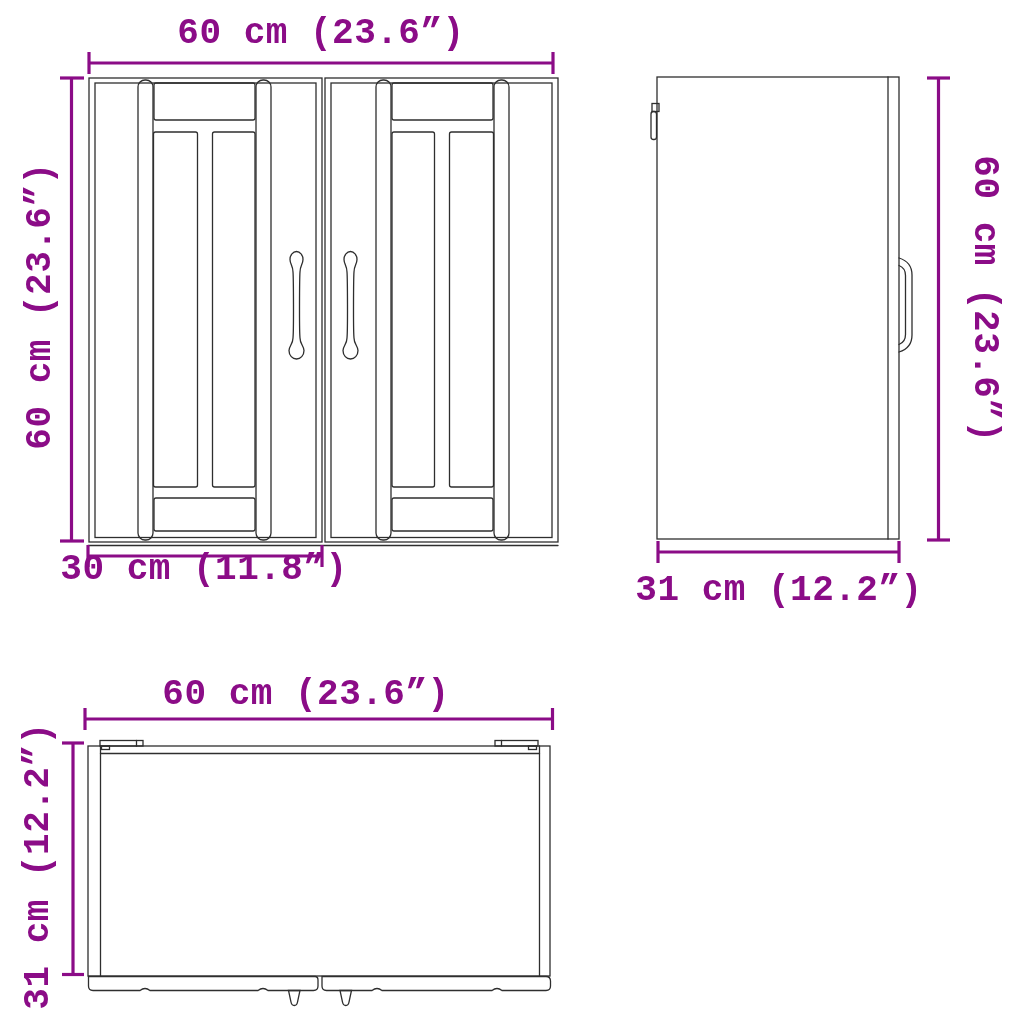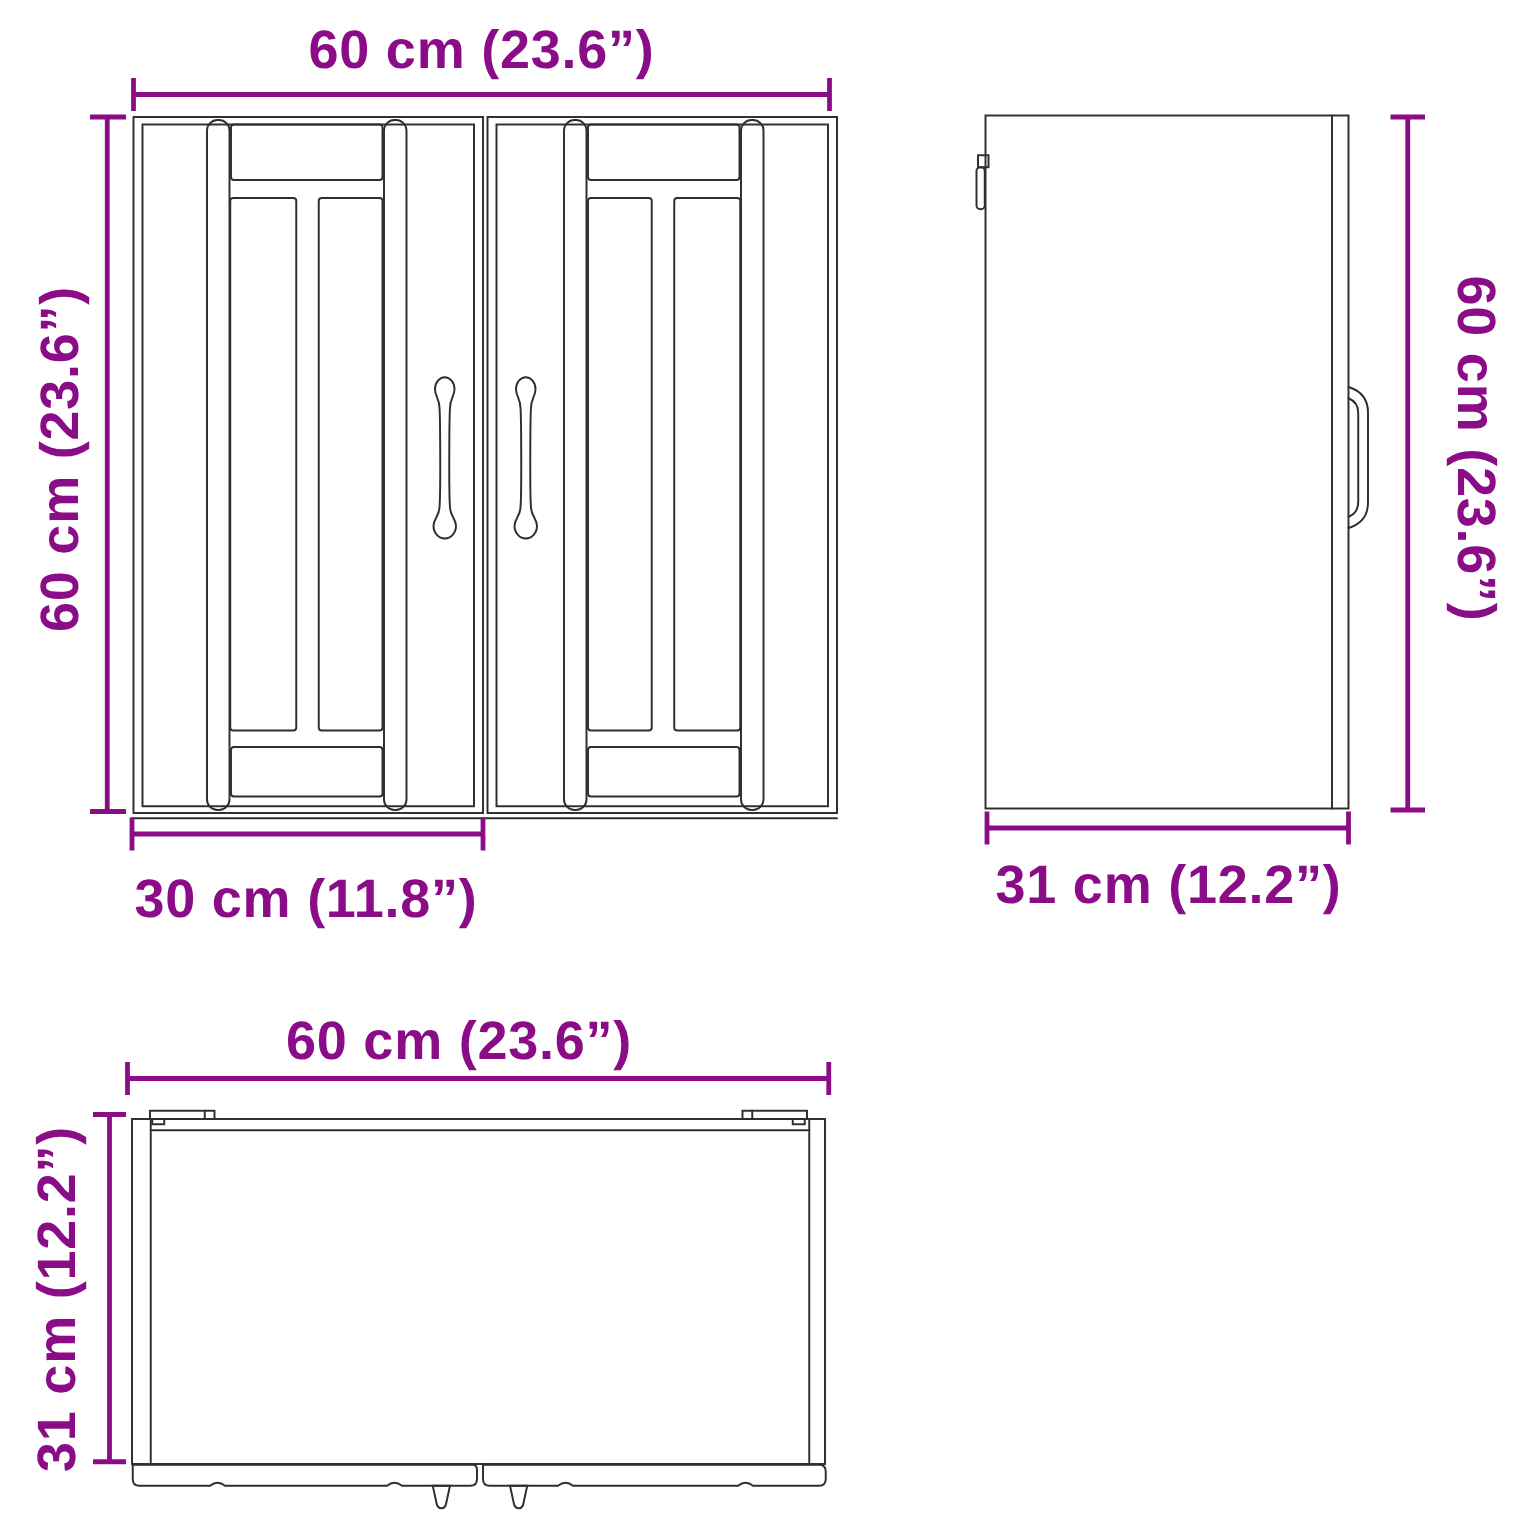--- a/index.html
+++ b/index.html
@@ -5,21 +5,21 @@
   :root{
     --dim:#8B0C87;
     --line:#2e2e2e;
     --bg:#ffffff;
   }
   html,body{margin:0;padding:0;background:var(--bg);}
   .canvas{
     position:relative;
     width:1024px;height:1024px;
     background:var(--bg);
-    font-family:Liberation Sans, sans-serif;
+    font-family:Liberation Mono, monospace;
     overflow:hidden;
   }
   svg.diagram{position:absolute;left:0;top:0;}
   .art{fill:none;stroke:var(--line);stroke-width:1.3;stroke-linecap:round;}
   .dim{stroke:var(--dim);stroke-width:3.2;fill:none;}
   .dim-label{
     position:absolute;
     color:var(--dim);
     font-size:36px;
     font-weight:700;
@@ -135,21 +135,21 @@
         <line class="dim" x1="62" y1="743" x2="84" y2="743"></line>
         <line class="dim" x1="62" y1="974.5" x2="84" y2="974.5"></line>
       </g>
     </g>
   </svg>
 
   <div class="dim-label" style="left:321px;top:33px">60 cm (23.6”)</div>
 
   <div class="dim-label rot-ccw" style="left:40px;top:306px">60 cm (23.6”)</div>
 
-  <div class="dim-label" style="left:204px;top:599px">30 cm (11.8”)</div>
+  <div class="dim-label" style="left:204px;top:569px">30 cm (11.8”)</div>
 
   <div class="dim-label rot-cw" style="left:984px;top:299px">60 cm (23.6”)</div>
 
   <div class="dim-label" style="left:779px;top:590px">31 cm (12.2”)</div>
 
   <div class="dim-label" style="left:306px;top:694px">60 cm (23.6”)</div>
 
   <div class="dim-label rot-ccw" style="left:38px;top:866px">31 cm (12.2”)</div>
 
 </div>

